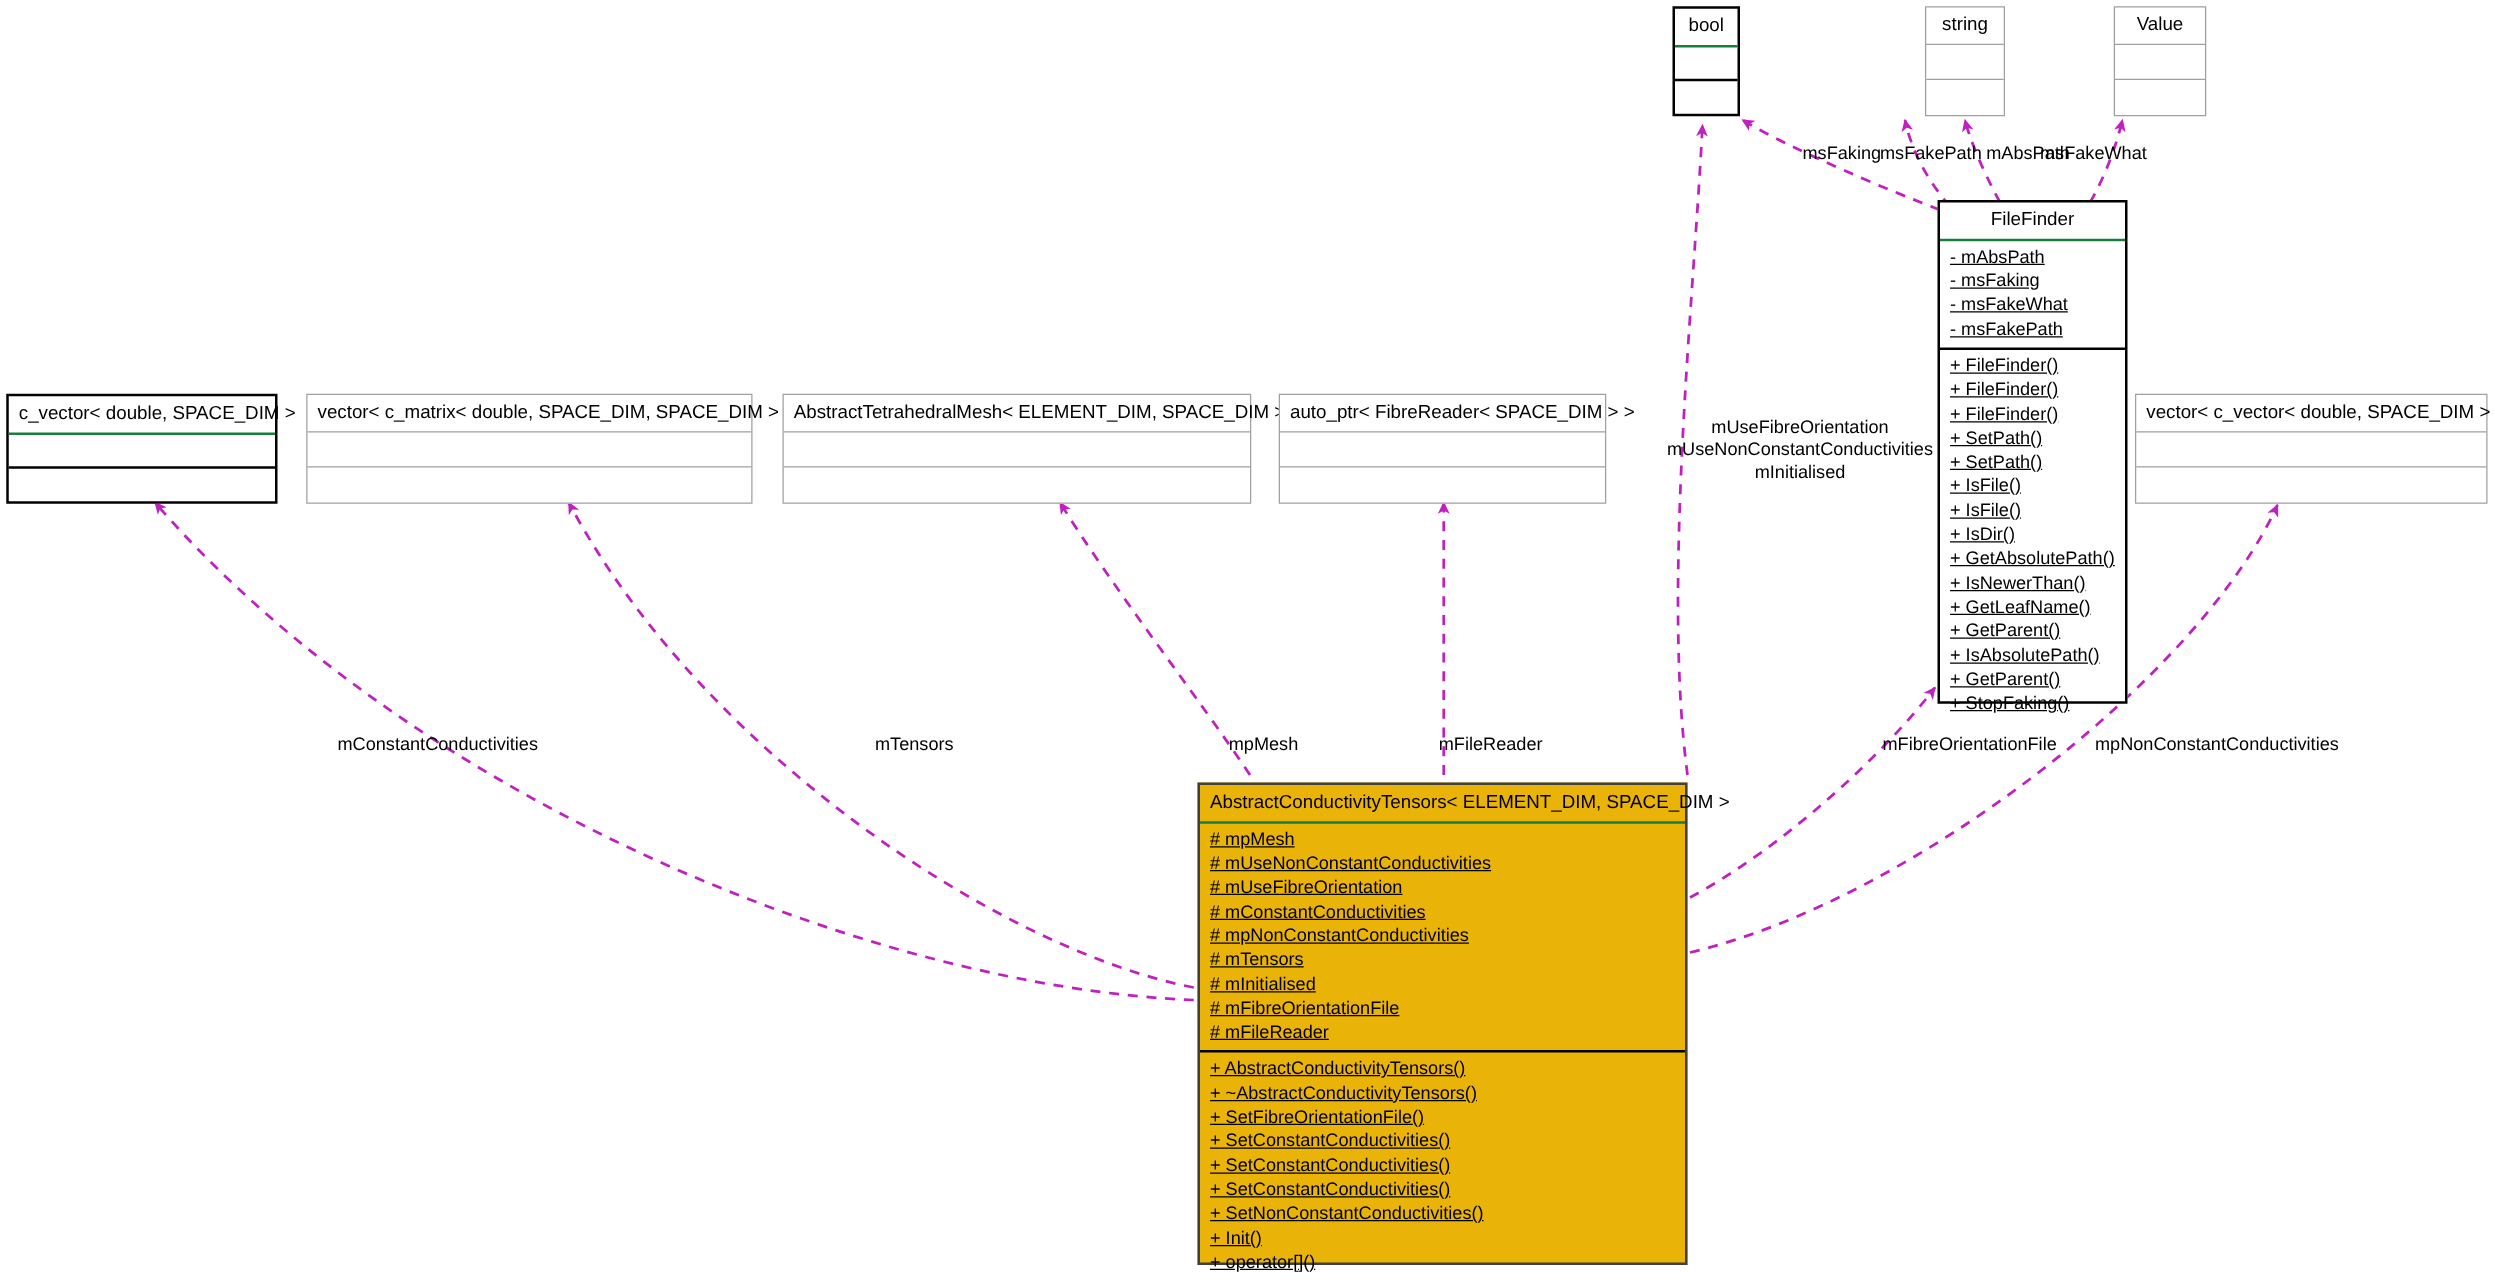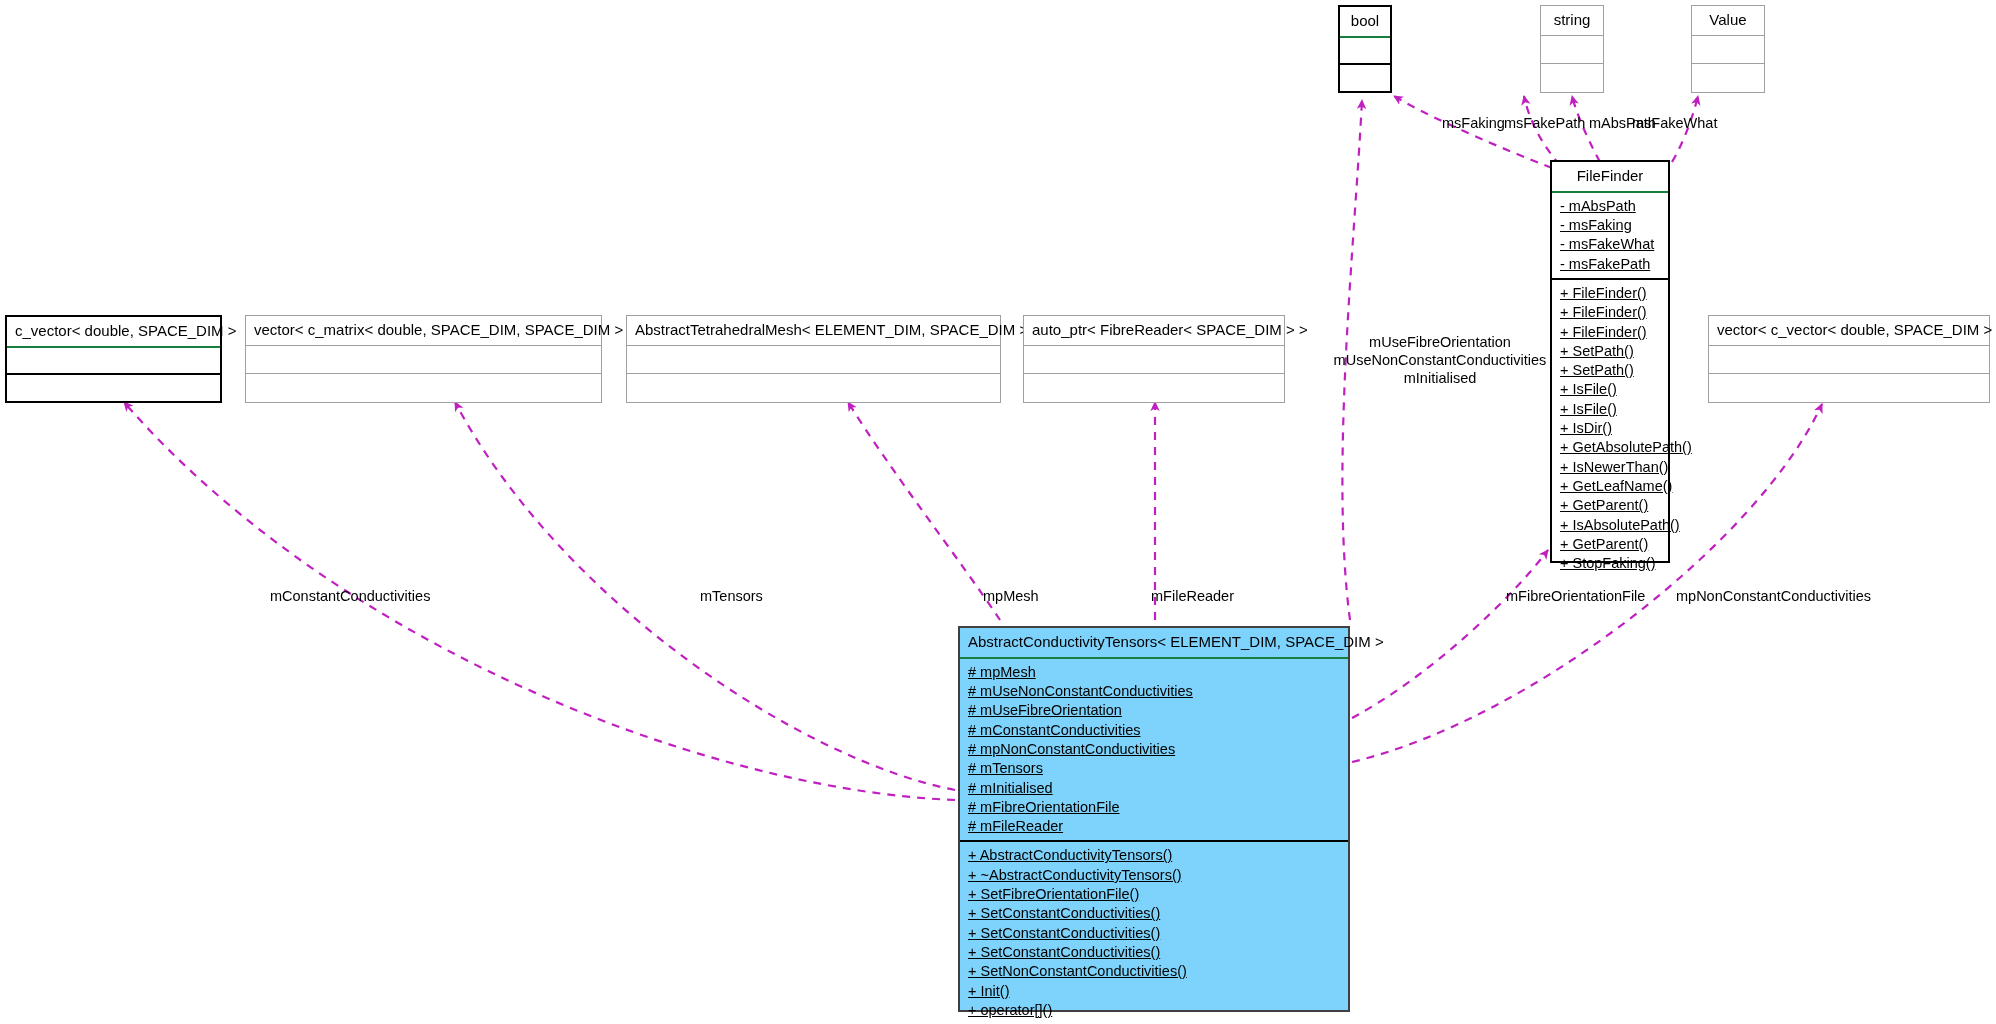--- a/index.html
+++ b/index.html
@@ -30,21 +30,21 @@
     box-sizing: border-box;
     background: #ffffff;
     border: 1px solid #a0a0a0;
     display: flex;
     flex-direction: column;
   }
   .umlbox.bold {
     border: 2px solid #000000;
   }
   .umlbox.filled {
-    background: #7dd3fc;
+    background: #eab308;
     border: 2px solid #404040;
   }
   .umlbox .title {
     box-sizing: border-box;
     text-align: center;
     font-size: 15px;
     color: #000000;
     padding: 5px 8px 5px 8px;
     white-space: nowrap;
     line-height: 1.25;
@@ -140,21 +140,21 @@
     <div class="compartment divider"></div>
     <div class="compartment"></div>
   </div>
 
   <div class="umlbox" style="left:1681px; top:5px; width:74px; height:88px;margin-left:10px;">
     <div class="title thin">Value</div>
     <div class="compartment divider"></div>
     <div class="compartment"></div>
   </div>
 
-  <div class="umlbox bold" style="left:1550px; top:160px; width:120px; height:403px;">
+  <div class="umlbox bold" style="left:1550px; top:160px; width:152px; height:403px;">
     <div class="title">FileFinder</div>
     <div class="compartment divider">
       <ul class="memberlist">
         <li>- mAbsPath</li>
         <li>- msFaking</li>
         <li>- msFakeWhat</li>
         <li>- msFakePath</li>
       </ul>
     </div>
     <div class="compartment">

